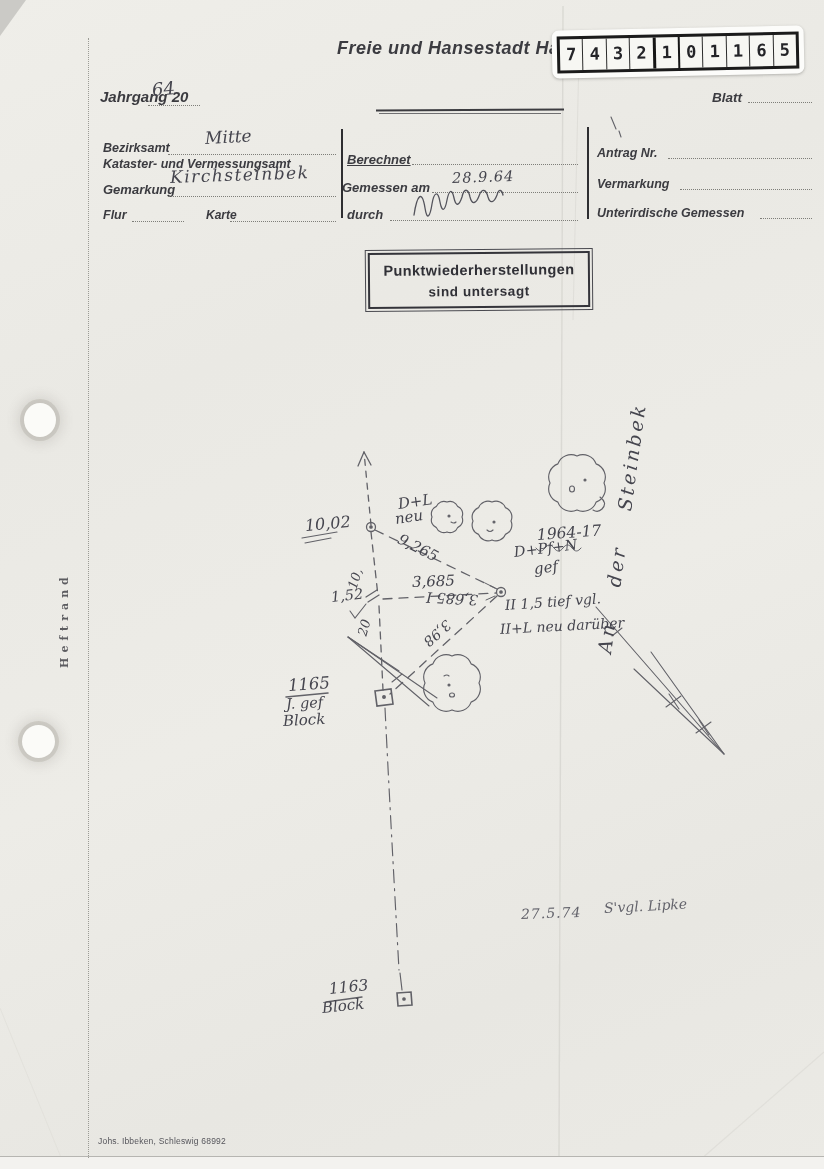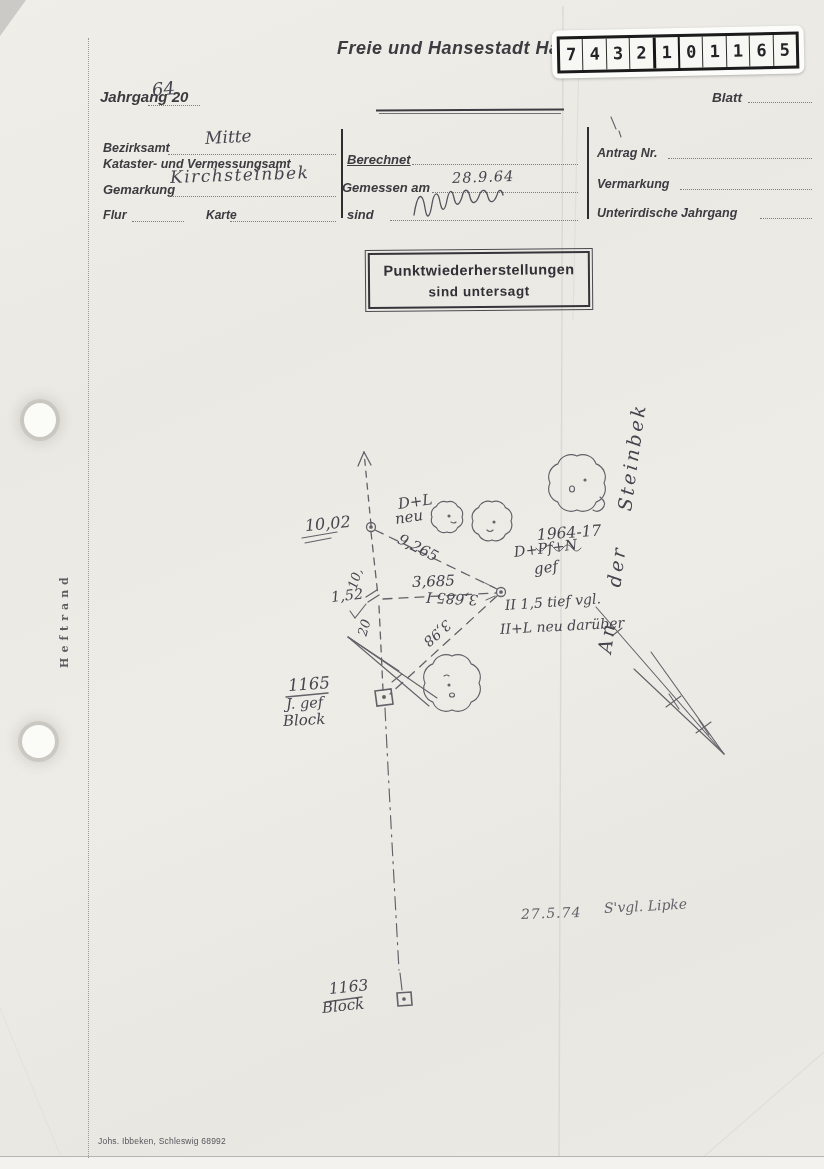--- a/index.html
+++ b/index.html
@@ -120,30 +120,30 @@
   <div class="plabel" style="left:206px;top:208px;font-size:12px;">Karte</div>
   <div class="dotline" style="left:230px;top:221px;width:106px;"></div>
 
   <div class="plabel" style="left:347px;top:152px;font-size:13px;text-decoration:underline;">Berechnet</div>
   <div class="dotline" style="left:412px;top:164px;width:166px;"></div>
 
   <div class="plabel" style="left:342px;top:180px;font-size:13px;">Gemessen am</div>
   <div class="dotline" style="left:432px;top:192px;width:146px;"></div>
   <div class="hw" style="left:452px;top:170px;font-size:14.5px;letter-spacing:1px;transform:rotate(-2deg);">28.9.64</div>
 
-  <div class="plabel" style="left:347px;top:207px;font-size:13px;">sind</div>
+  <div class="plabel" style="left:347px;top:207px;font-size:13px;">durch</div>
   <div class="dotline" style="left:390px;top:220px;width:188px;"></div>
 
   <div class="plabel" style="left:597px;top:146px;font-size:12.5px;">Antrag Nr.</div>
   <div class="dotline" style="left:668px;top:158px;width:144px;"></div>
 
   <div class="plabel" style="left:597px;top:177px;font-size:12.5px;">Vermarkung</div>
   <div class="dotline" style="left:680px;top:189px;width:132px;"></div>
 
-  <div class="plabel" style="left:597px;top:206px;font-size:12.5px;">Unterirdische Jahrgang</div>
+  <div class="plabel" style="left:597px;top:206px;font-size:12.5px;">Unterirdische Gemessen</div>
   <div class="dotline" style="left:760px;top:218px;width:52px;"></div>
 
   <div class="stamp">
     <div class="l1">Punktwiederherstellungen</div>
     <div class="l2">sind untersagt</div>
   </div>
 
   <svg width="824" height="1169" style="position:absolute;left:0;top:0">
     <g stroke="#4f4f57" fill="none" stroke-width="1.3" stroke-linecap="round" opacity=".88">
 

